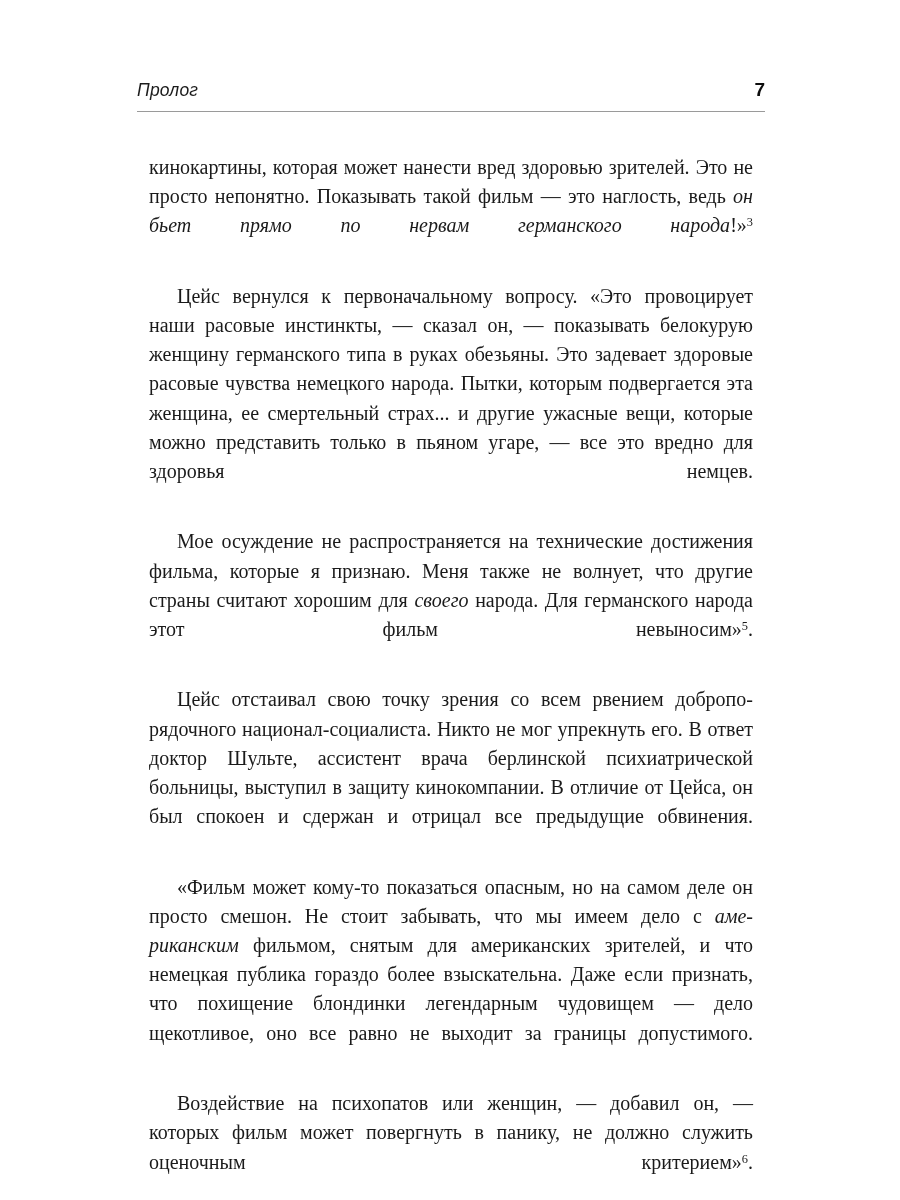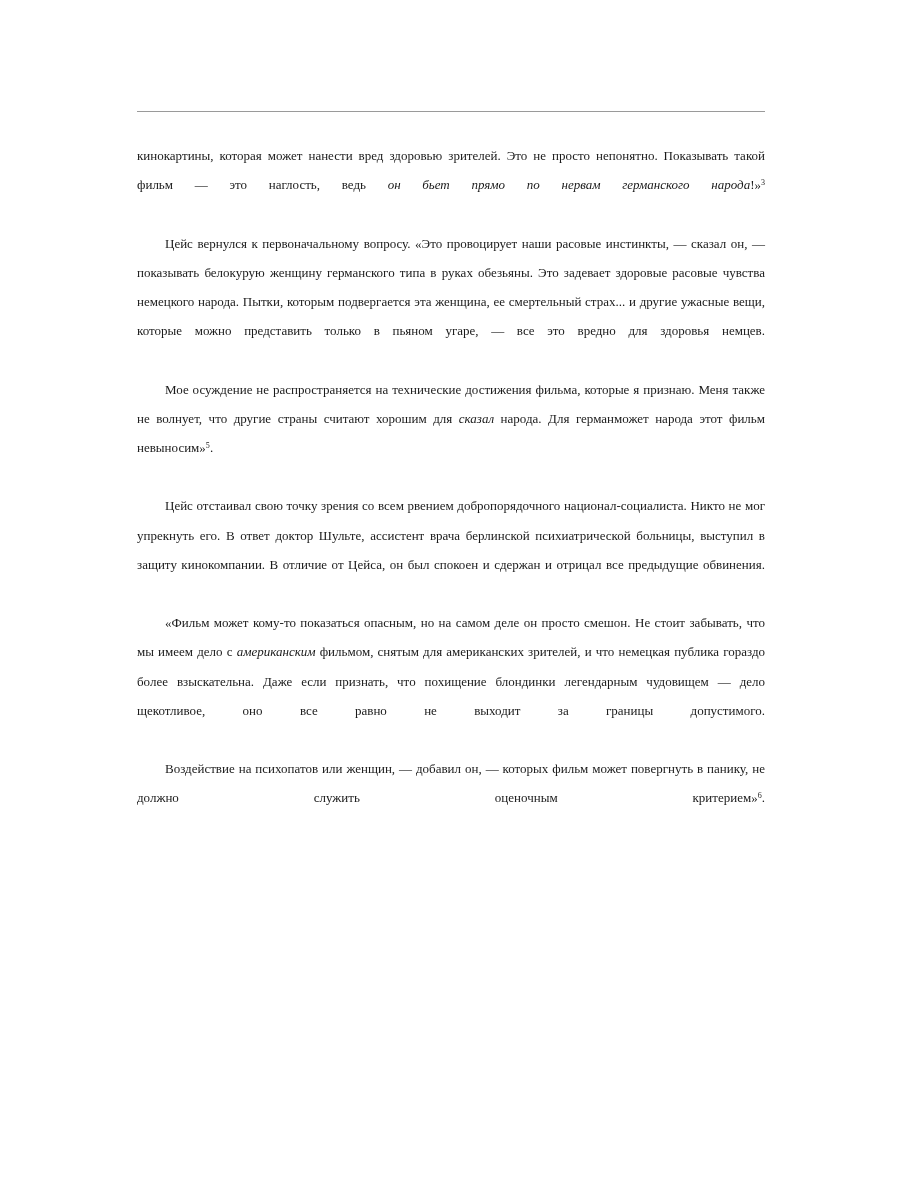--- a/index.html
+++ b/index.html
@@ -60,22 +60,22 @@
 
   
   .textblock {
     position: absolute;
     left: 137px;
     top: 141px;
     width: 628px;
   }
 
   .para {
-    margin: 0;
-    font-size: 13px;
+    margin: 12px;
+    font-size: 20px;
     line-height: 29.2px;
     text-align: justify;
     text-justify: inter-word;
     text-indent: 28px;
     hyphens: manual;
     color: #1a1a1a;
     word-spacing: -0.1px;
   }
   .para.no-indent {
     text-indent: 0;
@@ -93,25 +93,29 @@
     content: "";
     display: inline-block;
     width: 100%;
   }
 </style>
 </head>
 <body style="background: rgb(255, 255, 255); color: rgb(26, 26, 26);">
 
 <div class="page">
 
+  <div class="running-head">
+    <span class="running-head-title">Пролог</span>
+    <span class="running-head-folio">7</span>
+  </div>
 
   <div class="head-rule" style="border-top-color: rgb(154, 154, 154);"></div>
 
   <div class="textblock">
       <p class="para no-indent"><span>кинокартины, которая может нанести вред здоровью зрителей. Это не просто непонятно. Показывать такой фильм — это наг­лость, ведь </span><em>он бьет прямо по нервам германского народа</em><span>!»</span><sup>3</sup></p>
       <p class="para"><span>Цейс вернулся к первоначальному вопросу. «Это провоцирует наши расовые инстинкты, — сказал он, — показывать белокурую женщину германского типа в руках обезьяны. Это задевает здо­ровые расовые чувства немецкого народа. Пытки, которым под­вергается эта женщина, ее смертельный страх... и другие ужасные вещи, которые можно представить только в пьяном угаре, — все это вредно для здоровья немцев.</span></p>
-      <p class="para"><span>Мое осуждение не распространяется на технические дости­жения фильма, которые я признаю. Меня также не волнует, что другие страны считают хорошим для </span><em>сказал</em><span> народа. Для герман­может народа этот фильм невыносим»</span><sup>5</sup><span>.</span></p>
+      <p class="para"><span>Мое осуждение не распространяется на технические дости­жения фильма, которые я признаю. Меня также не волнует, что другие страны считают хорошим для </span><em>своего</em><span> народа. Для герман­ского народа этот фильм невыносим»</span><sup>5</sup><span>.</span></p>
       <p class="para"><span>Цейс отстаивал свою точку зрения со всем рвением добропо­рядочного национал-социалиста. Никто не мог упрекнуть его. В ответ доктор Шульте, ассистент врача берлинской психиатри­ческой больницы, выступил в защиту кинокомпании. В отличие от Цейса, он был спокоен и сдержан и отрицал все предыдущие обвинения.</span></p>
       <p class="para"><span>«Фильм может кому-то показаться опасным, но на самом деле он просто смешон. Не стоит забывать, что мы имеем дело с </span><em>аме­риканским</em><span> фильмом, снятым для американских зрителей, и что немецкая публика гораздо более взыскательна. Даже если при­знать, что похищение блондинки легендарным чудовищем — дело щекотливое, оно все равно не выходит за границы допустимого.</span></p>
       <p class="para"><span>Воздействие на психопатов или женщин, — добавил он, — которых фильм может повергнуть в панику, не должно служить оценочным критерием»</span><sup>6</sup><span>.</span></p>
     </div>
 
 </div>
 
 </body></html>

